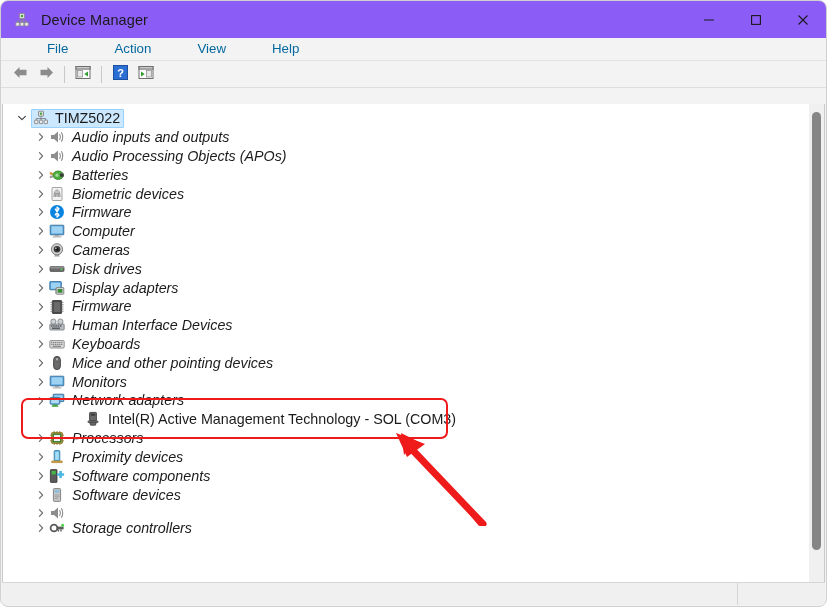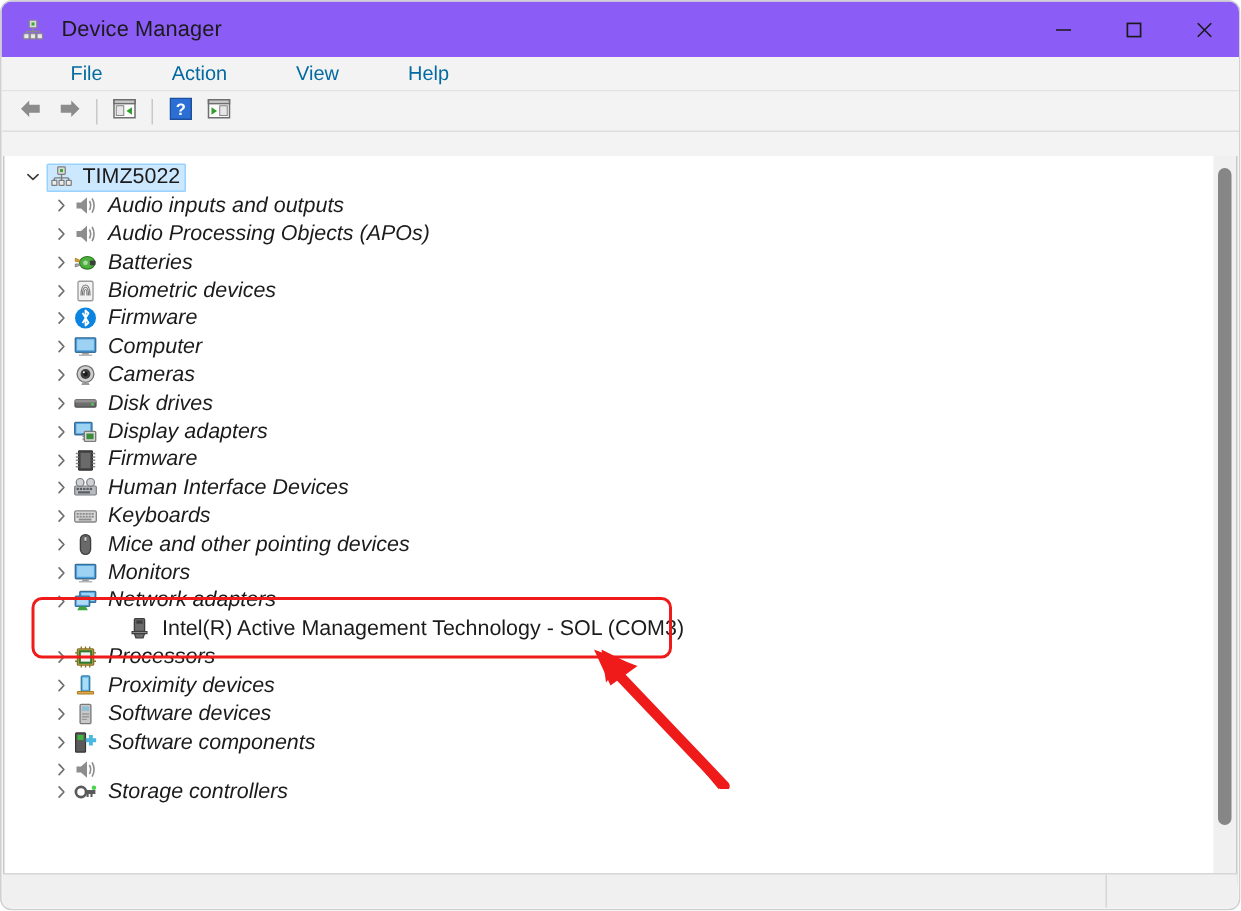--- a/index.html
+++ b/index.html
@@ -650,41 +650,41 @@
           <span class="lbl">Proximity devices</span>
         </div>
         <div class="row depth1">
           <span class="chev">
             <svg width="10" height="10" viewBox="0 0 10 10">
               <path d="M3.4 1.6 L6.6 5 L3.4 8.4" stroke="#6d6d6d" stroke-width="1.1" fill="none" stroke-linecap="round" stroke-linejoin="round"></path>
             </svg>
           </span>
           <span class="ico">
             <svg width="16" height="16" viewBox="0 0 16 16">
+      <rect x="1.4" y="1.6" width="6.6" height="12.8" rx=".6" fill="#5a5a5a" stroke="#333" stroke-width=".8"></rect>
+      <rect x="2.7" y="3" width="4" height="3.4" fill="#3fb83f"></rect>
+      <path d="M11.6 3 L11.6 10 M8.1 6.5 L15.1 6.5" stroke="#4ab8e0" stroke-width="2.6"></path>
+    </svg>
+          </span>
+          <span class="lbl">Software components</span>
+        </div>
+        <div class="row depth1">
+          <span class="chev">
+            <svg width="10" height="10" viewBox="0 0 10 10">
+              <path d="M3.4 1.6 L6.6 5 L3.4 8.4" stroke="#6d6d6d" stroke-width="1.1" fill="none" stroke-linecap="round" stroke-linejoin="round"></path>
+            </svg>
+          </span>
+          <span class="ico">
+            <svg width="16" height="16" viewBox="0 0 16 16">
       <rect x="4.4" y="1.6" width="7.2" height="12.8" rx=".8" fill="#c8c8c8" stroke="#7a7a7a" stroke-width=".9"></rect>
       <rect x="5.6" y="2.9" width="4.8" height="3" fill="#8fbfd8"></rect>
       <path d="M5.6 8 L10.4 8 M5.6 9.8 L10.4 9.8 M5.6 11.6 L9 11.6" stroke="#9a9a9a" stroke-width=".9"></path>
     </svg>
           </span>
           <span class="lbl">Software devices</span>
-        </div>
-        <div class="row depth1">
-          <span class="chev">
-            <svg width="10" height="10" viewBox="0 0 10 10">
-              <path d="M3.4 1.6 L6.6 5 L3.4 8.4" stroke="#6d6d6d" stroke-width="1.1" fill="none" stroke-linecap="round" stroke-linejoin="round"></path>
-            </svg>
-          </span>
-          <span class="ico">
-            <svg width="16" height="16" viewBox="0 0 16 16">
-      <rect x="1.4" y="1.6" width="6.6" height="12.8" rx=".6" fill="#5a5a5a" stroke="#333" stroke-width=".8"></rect>
-      <rect x="2.7" y="3" width="4" height="3.4" fill="#3fb83f"></rect>
-      <path d="M11.6 3 L11.6 10 M8.1 6.5 L15.1 6.5" stroke="#4ab8e0" stroke-width="2.6"></path>
-    </svg>
-          </span>
-          <span class="lbl">Software components</span>
         </div>
         <div class="row depth1">
           <span class="chev">
             <svg width="10" height="10" viewBox="0 0 10 10">
               <path d="M3.4 1.6 L6.6 5 L3.4 8.4" stroke="#6d6d6d" stroke-width="1.1" fill="none" stroke-linecap="round" stroke-linejoin="round"></path>
             </svg>
           </span>
           <span class="ico">
             <svg width="16" height="16" viewBox="0 0 16 16">
       <path d="M2 6 L5 6 L9 2.5 L9 13.5 L5 10 L2 10 Z" fill="#8d8d8d"></path>

